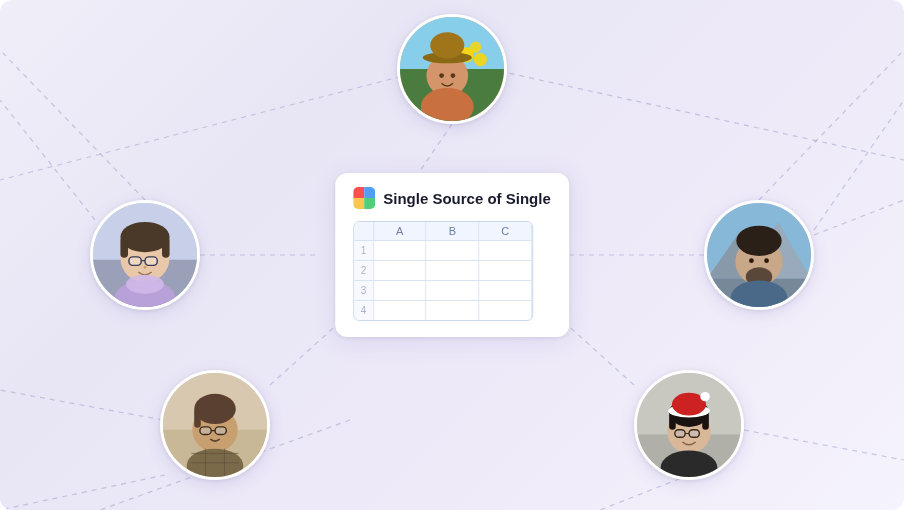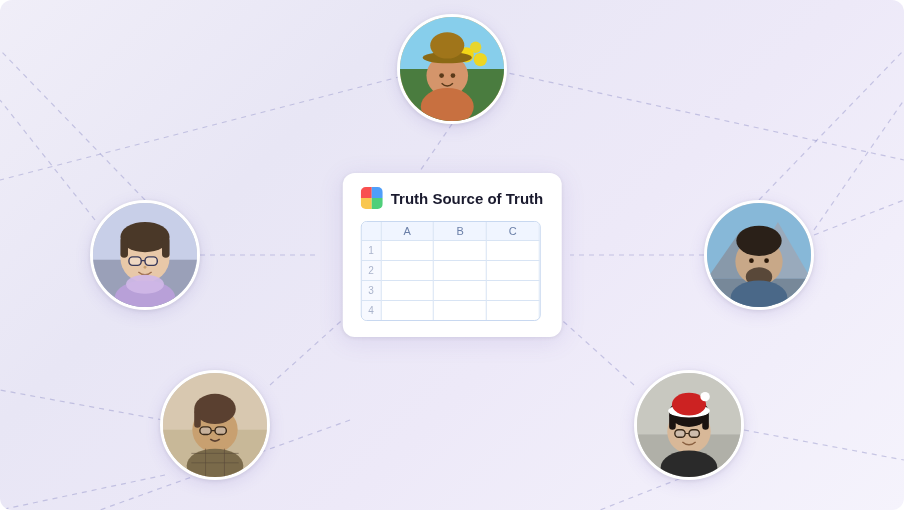--- a/index.html
+++ b/index.html
@@ -356,21 +356,21 @@
   </div>
 
   <div class="center-card">
     <div class="card-header">
       <div class="card-logo">
         <div class="logo-q1"></div>
         <div class="logo-q2"></div>
         <div class="logo-q3"></div>
         <div class="logo-q4"></div>
       </div>
-      <span class="card-title">Truth Source of Truth</span>
+      <span class="card-title">Single Source of Single</span>
     </div>
     <div class="spreadsheet">
       <table>
         <thead>
           <tr>
             <th></th>
             <th>A</th>
             <th>B</th>
             <th>C</th>
           </tr>

